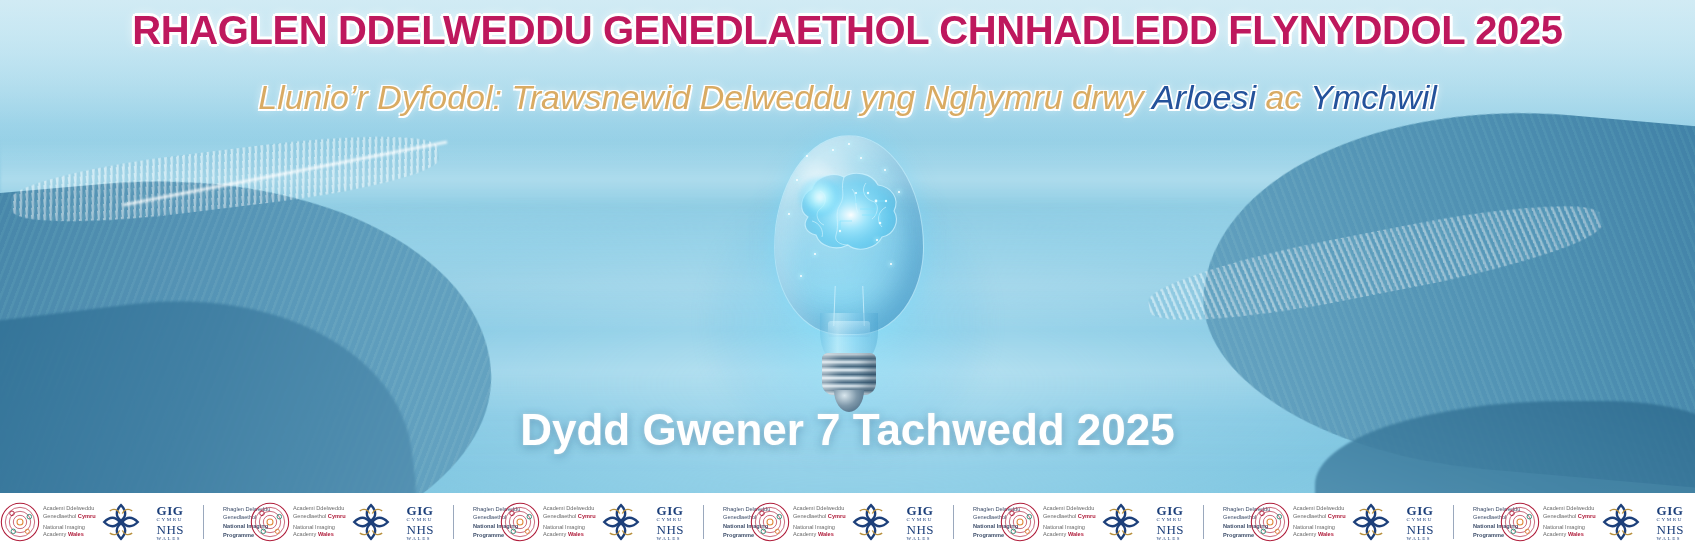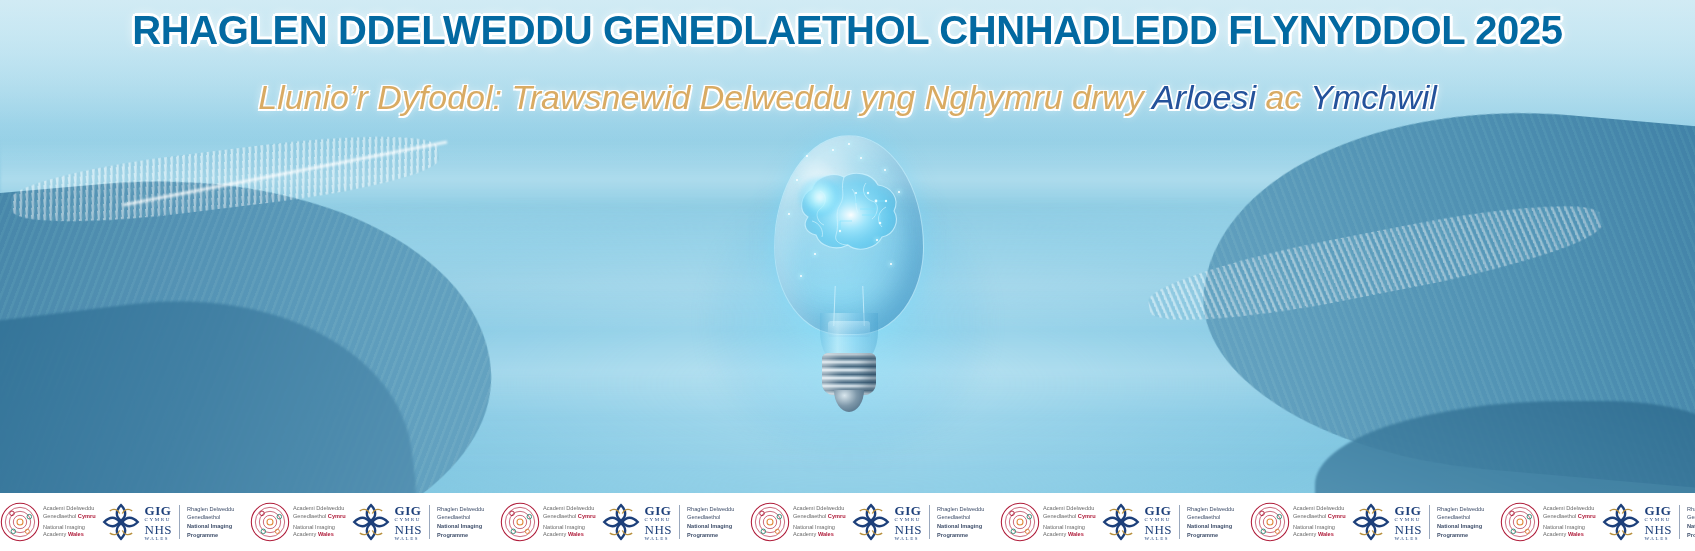--- a/index.html
+++ b/index.html
@@ -343,21 +343,21 @@
 
   
   .title {
     position: absolute;
     left: 0; right: 0;
     top: 8px;
     text-align: center;
     font-size: 40px;
     font-weight: bold;
     letter-spacing: -0.4px;
-    color: #0369a1;
+    color: #be185d;
     white-space: nowrap;
     text-shadow:
       -2px -2px 0 #ffffff,  2px -2px 0 #ffffff,
       -2px  2px 0 #ffffff,  2px  2px 0 #ffffff,
       -3px  0   0 #ffffff,  3px  0   0 #ffffff,
        0   -3px 0 #ffffff,  0    3px 0 #ffffff,
        0 0 12px rgba(255,255,255,0.95);
   }
 
   .subtitle {
@@ -421,21 +421,21 @@
   .niaw-txt {
     font-size: 5.6px;
     line-height: 1.42;
     color: #6b6b6b;
     white-space: nowrap;
   }
   .niaw-txt .cy { color: #b01c3a; font-weight: bold; }
   .niaw-txt .gap { display: block; height: 3px; }
 
   
-  .nhs { display: flex; align-items: center; gap: 3px; flex: none; }
+  .nhs { display: flex; align-items: center; gap: 15px; flex: none; }
   .nhs-mark { width: 42px; height: 42px; flex: none; }
   .nhs-mark svg { width: 100%; height: 100%; display: block; }
   .nhs-word { flex: none; text-align: left; line-height: 1; }
   .nhs-gig {
     font-family: "Liberation Serif", serif;
     font-size: 13px;
     font-weight: bold;
     color: #1c3f7a;
     letter-spacing: 0.5px;
   }
@@ -559,20 +559,21 @@
     <div class="bulb-filament-base"></div>
     <div class="bulb-neck"></div>
     <div class="bulb-screw"></div>
     <div class="bulb-tip"></div>
   </div>
 
   <div class="title">RHAGLEN DDELWEDDU GENEDLAETHOL CHNHADLEDD FLYNYDDOL 2025</div>
 
   <div class="subtitle"><span>Llunio’r Dyfodol: Trawsnewid Delweddu yng Nghymru drwy </span><span class="blue">Arloesi</span><span> ac </span><span class="blue">Ymchwil</span></div>
 
+  <div class="eventdate">Dydd Gwener 7 Tachwedd 2025</div>
 
   <div class="footer">
     <div class="strip" id="logo-strip">
   <div class="logo-pair">
 
     <div class="niaw">
       <div class="niaw-mark">
         <svg viewBox="0 0 60 60" xmlns="http://www.w3.org/2000/svg">
           <circle cx="30" cy="30" r="28" fill="none" stroke="#b01c3a" stroke-width="1.6"></circle>
           <circle cx="30" cy="30" r="22" fill="none" stroke="#b01c3a" stroke-width="1"></circle>

